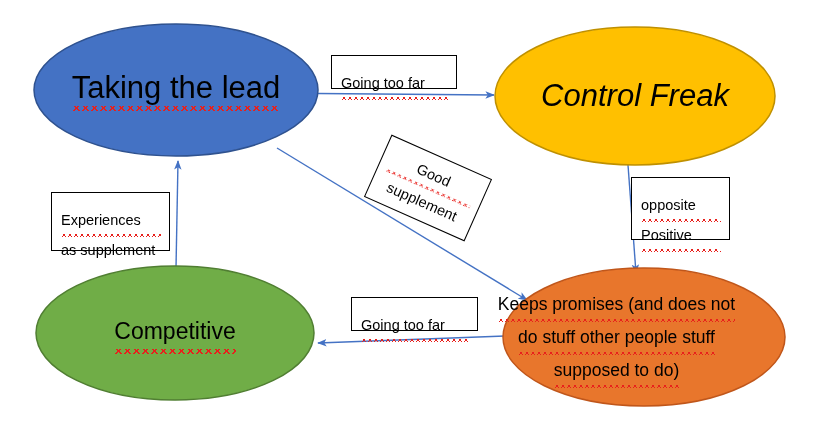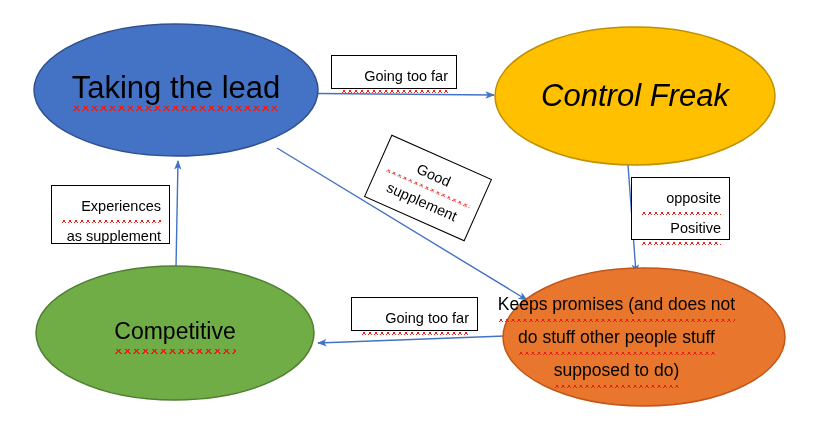--- a/index.html
+++ b/index.html
@@ -67,22 +67,22 @@
     padding-bottom: 5px;
   }
   .callout {
     position: absolute;
     background: #ffffff;
     border: 1.2px solid #000000;
     box-sizing: border-box;
     color: #000000;
     font-size: 14.5px;
     line-height: 27px;
-    padding: 7px 8px 2px 9px;
-    text-align: right;
+    padding: 14px 8px 2px 9px;
+    text-align: left;
     white-space: nowrap;
   }
   .callout.rot {
     transform: rotate(24deg);
     transform-origin: center center;
     text-align: center;
     padding: 6px 8px;
     line-height: 26px;
     white-space: normal;
   }
@@ -143,21 +143,21 @@
   <div class="callout rot" style="left:373px; top:154px; width:110px; height:68px;">
     <span class="line sq">Good</span>
     <span class="line">supplement</span>
   </div>
 
   <div class="callout" style="left:631px; top:177px; width:99px; height:63px;">
     <span class="line sq">opposite</span>
     <span class="line sq">Positive</span>
   </div>
 
-  <div class="callout" style="left:51px; top:185px; width:119px; height:59px;">
+  <div class="callout" style="left:51px; top:192px; width:119px; height:59px;">
     <span class="line sq">Experiences</span>
     <span class="line">as supplement</span>
   </div>
 
   <div class="callout" style="left:351px; top:297px; width:127px; height:34px;">
     <span class="line sq">Going too far</span>
   </div>
 
 </div>
 

